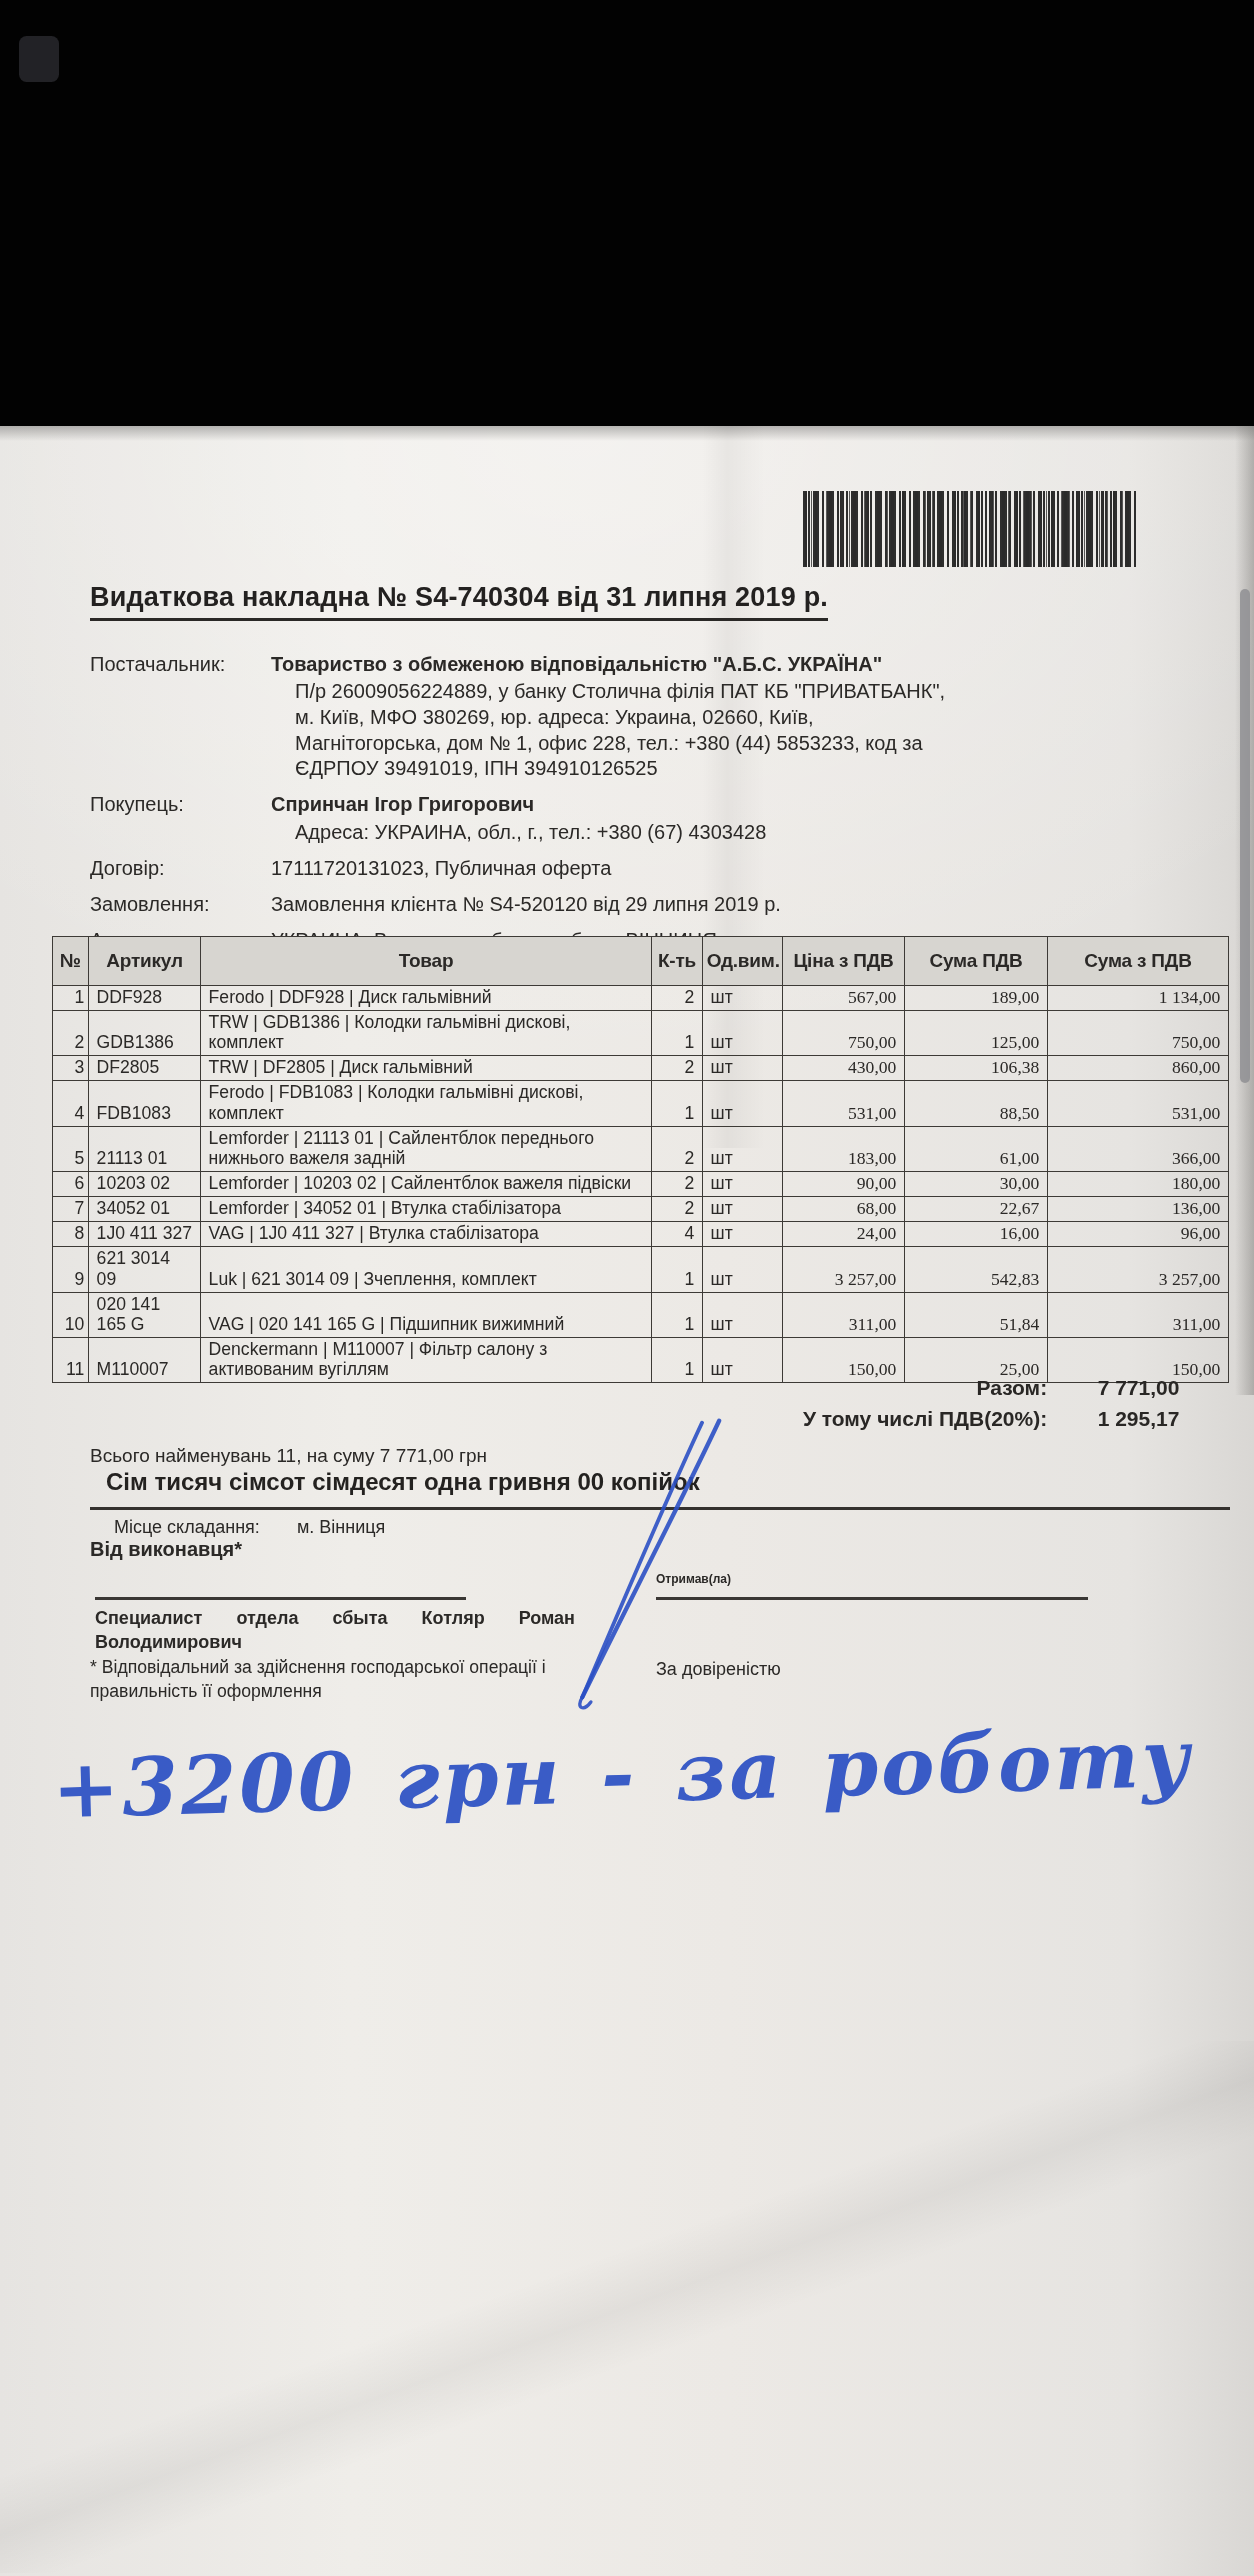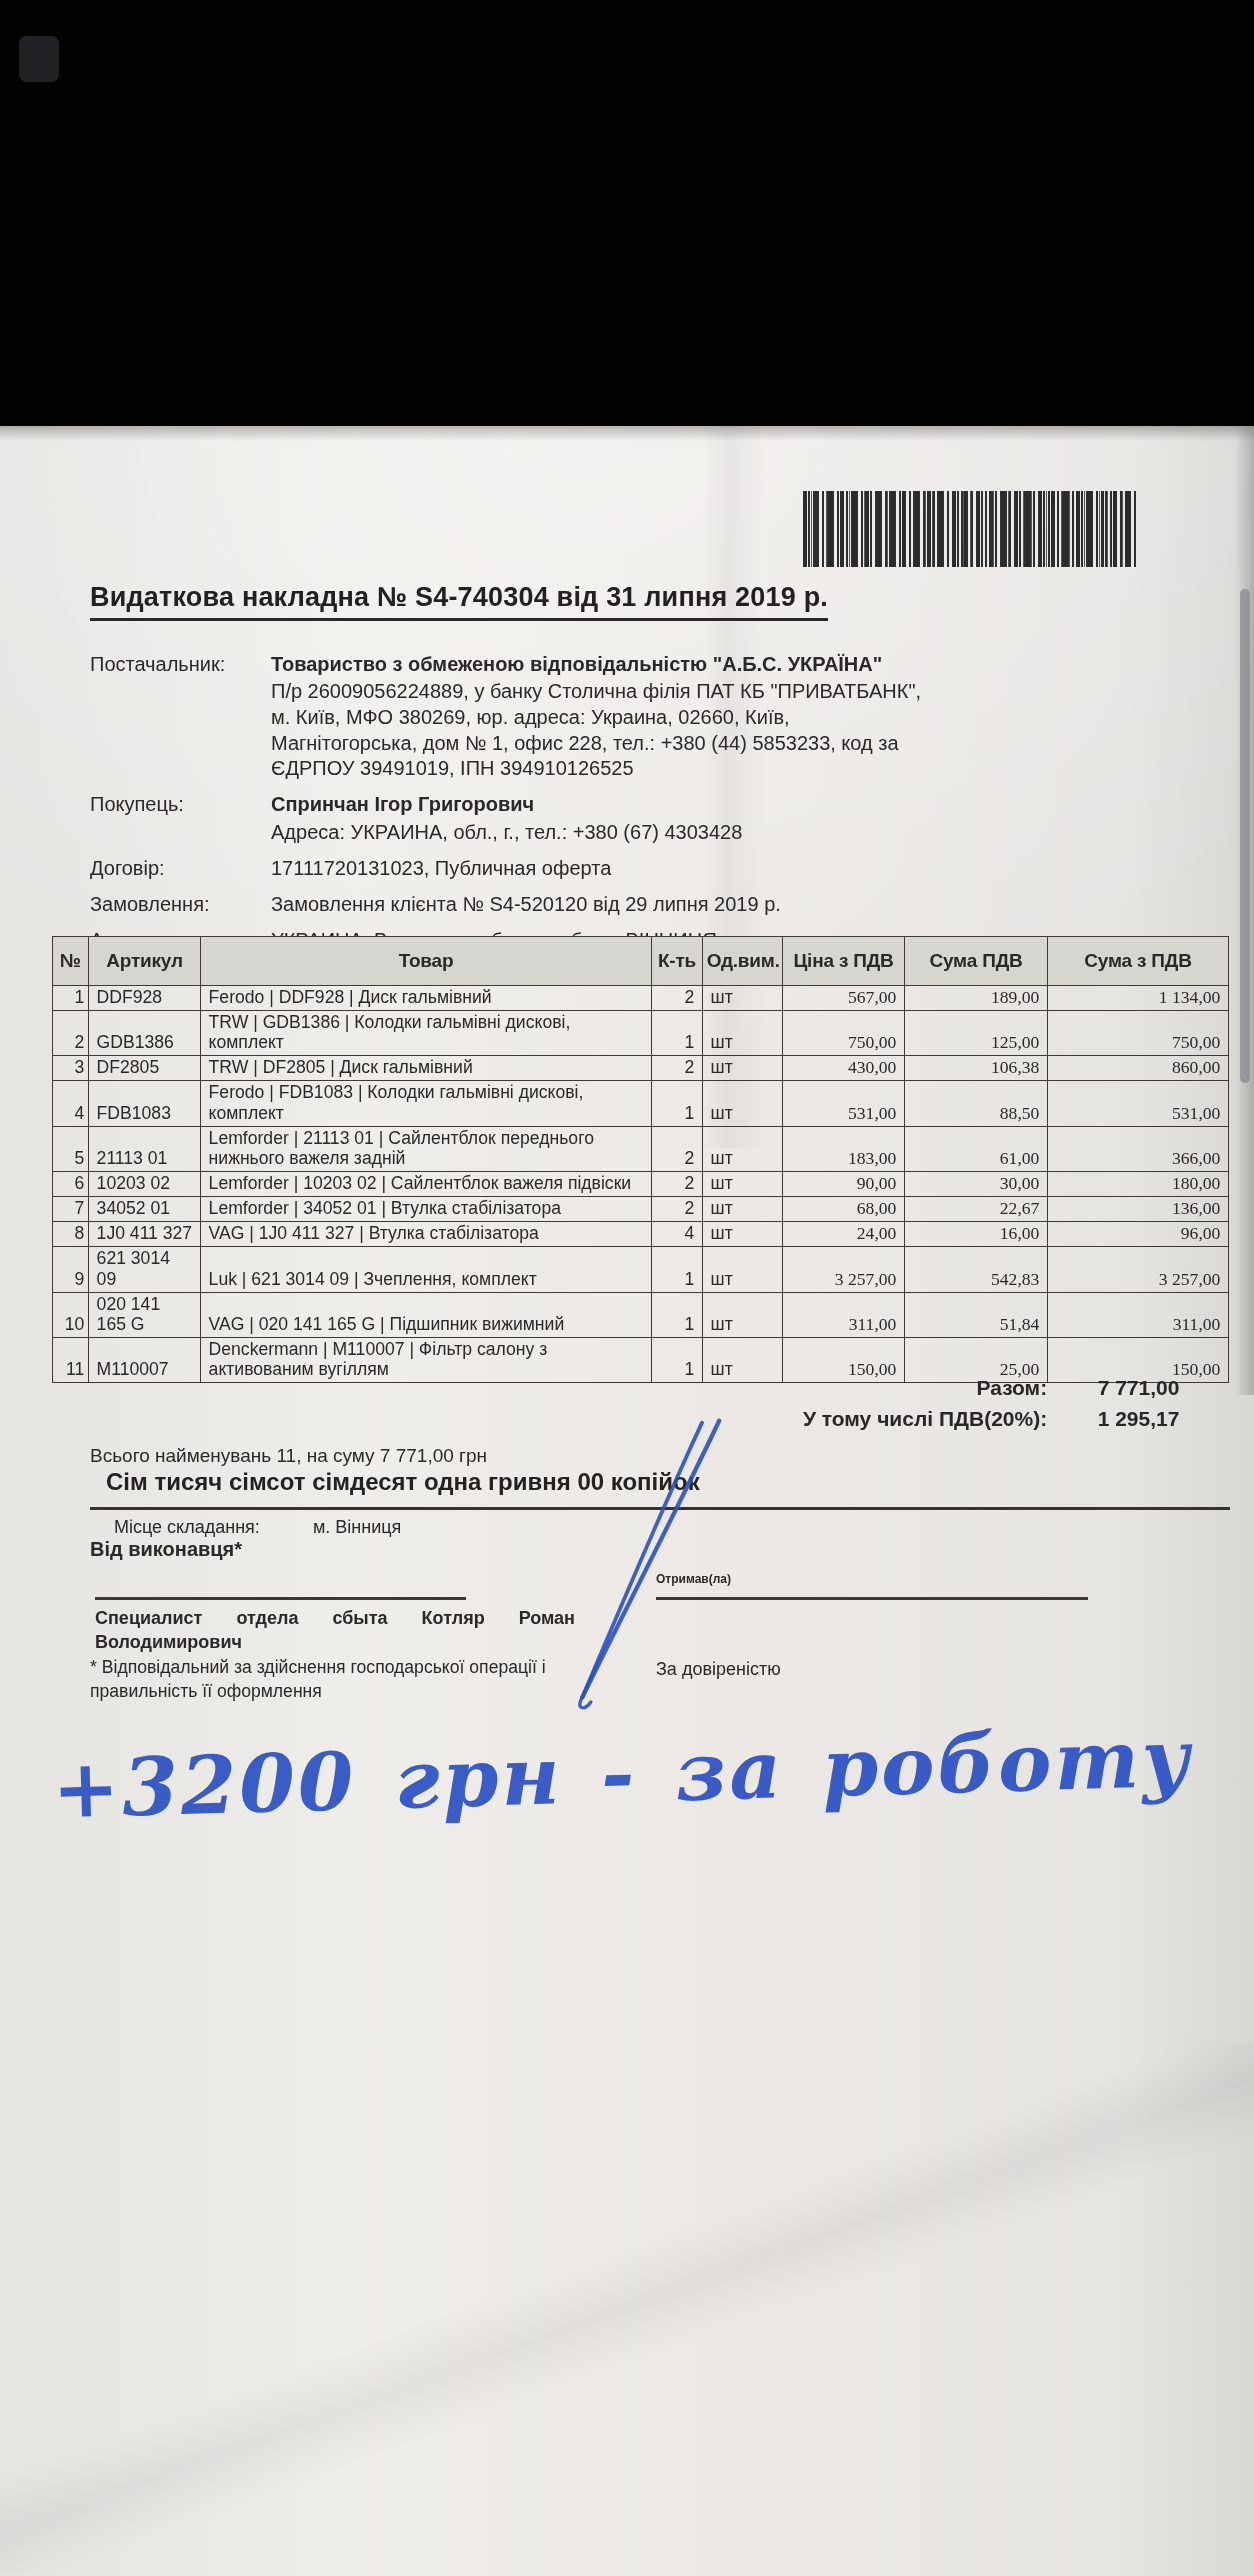--- a/index.html
+++ b/index.html
@@ -29,21 +29,21 @@
       repeating-linear-gradient(90deg,#101010 0 3.8px,transparent 3.8px 12.4px),
       repeating-linear-gradient(90deg,rgba(25,25,25,.8) 0 1px,transparent 1px 7.6px);}
   .doc-title{position:absolute;left:90px;top:156px;font-size:27px;font-weight:bold;color:#232120;
          letter-spacing:0.2px;border-bottom:3.8px solid #2a2826;padding-bottom:4.8px;}
   
   .info{position:absolute;left:0;top:226px;width:1226px;font-size:20px;line-height:1.28;}
   .row{display:flex;margin-bottom:10.5px;}
   .lbl{width:181px;margin-left:90px;flex:0 0 auto;}
   .val{flex:1;}
   .val .name{font-weight:bold;width:665px;}
-  .sub{width:665px;margin-top:1.9px;}
+  .sub{margin-left:24px;width:665px;margin-top:1.9px;}
   
   .items{position:absolute;left:52px;top:510px;width:1175px;border-collapse:collapse;table-layout:fixed;
          font-size:17.6px;color:#2b2927;}
   .items th,.items td{border:1.9px solid #3d3a36;vertical-align:bottom;}
   .items th{background:#d7d5d0;font-weight:bold;font-size:19px;text-align:center;
             padding:2.9px 3.8px;line-height:1.15;height:42px;vertical-align:middle;letter-spacing:-0.2px;}
   .items td{padding:1px 7.6px 2.9px;line-height:1.15;}
   td.c-num{text-align:right;padding-right:3.8px;}
   td.c-article{text-align:left;}
   td.c-product{text-align:left;}
@@ -51,21 +51,21 @@
   td.c-unit{text-align:left;padding-right:13.3px;margin-left:26px;}
   td.c-price,td.c-vat,td.c-total{text-align:right;font-family:Liberation Serif, serif;}
   
   .totals{position:absolute;right:30px;top:950px;text-align:right;font-size:21px;font-weight:bold;color:#292725;}
   .t-val{display:inline-block;width:171px;text-align:center;}
   .totals .t-row{margin-bottom:6.7px;}
   .items-summary{position:absolute;left:90px;top:1019px;font-size:19px;}
   .amount-words{position:absolute;left:106px;top:1042px;font-size:24px;font-weight:bold;color:#242220;}
   .rule{position:absolute;left:90px;right:24px;top:1081px;height:2.9px;background:#34312e;}
   .place-row{position:absolute;left:114px;top:1091px;font-size:18px;}
-  .place-row .pv{margin-left:48px;text-align:right;}
+  .place-row .pv{margin-left:32px;text-align:right;}
   .from-exec{position:absolute;left:90px;top:1112px;font-size:20px;font-weight:bold;}
   .received{position:absolute;left:656px;top:1116px;font-size:12px;font-weight:bold;margin-top:30px;}
   .sig-line{position:absolute;top:1171px;height:2.9px;background:#3a3734;}
   .sig-line.left{left:95px;width:371px;}
   .sig-line.right{left:656px;width:432px;}
   .executor{position:absolute;left:95px;top:1180px;width:480px;font-size:18px;font-weight:bold;
             text-align:justify;word-spacing:14.3px;line-height:1.35;}
   .footnote{position:absolute;left:90px;top:1230px;width:475px;font-size:17.6px;line-height:1.35;}
   .by-proxy{position:absolute;left:656px;top:1233px;font-size:18px;}
   

